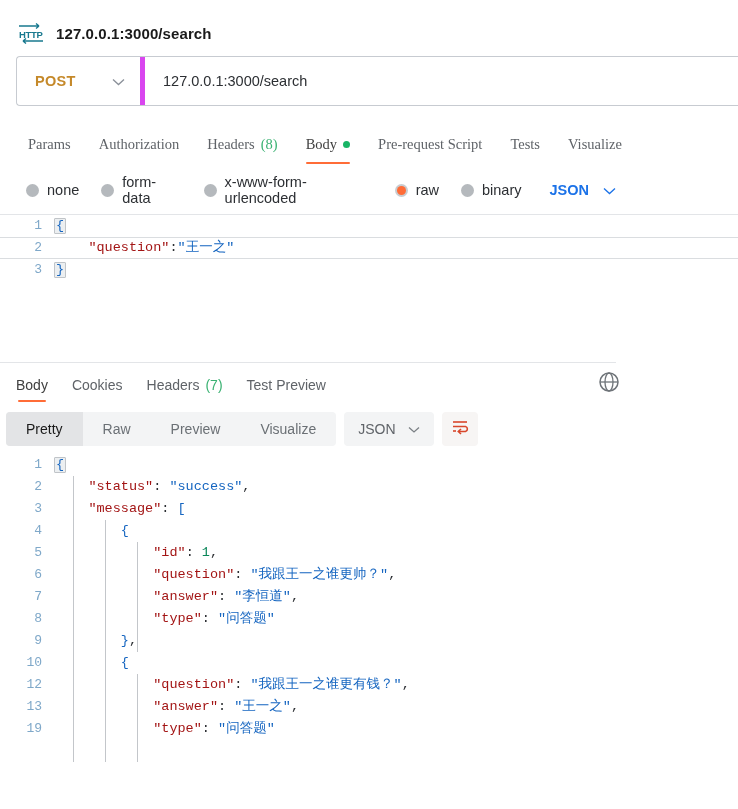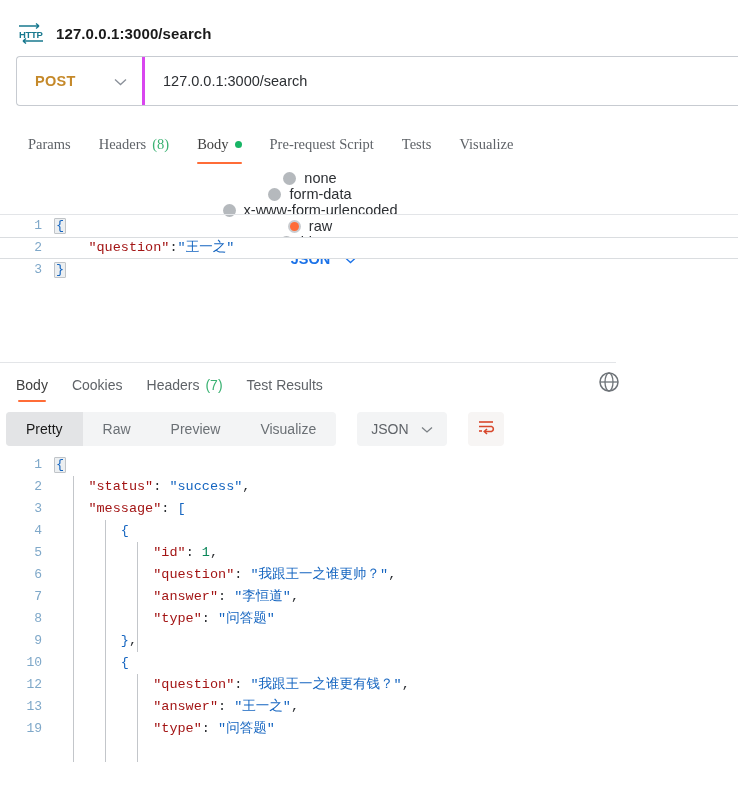--- a/index.html
+++ b/index.html
@@ -32,21 +32,21 @@
     border-right: none;
     border-radius: 4px 0 0 4px;
     display: flex; align-items: center;
     width: 736px;
     background: #fff;
   }
   .method {
     width: 128px; height: 100%;
     display: flex; align-items: center; justify-content: space-between;
     padding: 0 15px 0 18px;
-    border-right: 3px solid #d946ef;
+    border-right: 5px solid #d946ef;
   }
   .method-label { color: #c5892a; font-weight: bold; font-size: 14.5px; letter-spacing:.3px; }
   .chev { color: #8a9099; }
   .url-value {
     padding-left: 18px; font-size: 14.5px; color: #2c2f33;
   }
 
   
   .req-tabs {
     display: flex; align-items: flex-end;
@@ -66,21 +66,21 @@
   .tab.active::after {
     content: ""; position: absolute; left: 14px; right: 14px; bottom: 0;
     height: 2px; background: #ff6c37; border-radius: 2px;
   }
   .tab .count { color: #3bb273; }
   .green-dot { width: 7px; height: 7px; border-radius: 50%; background: #18b566; display:inline-block; }
 
   
   .bodytype-row {
     display: flex; align-items: center; gap: 0;
-    padding-left: 26px; height: 40px; margin-top: 6px; flex-direction: column;
+    padding-left: 26px; height: 40px; margin-top: 6px;
   }
   .radio-item { display: flex; align-items: center; gap: 8px; margin-right: 22px; cursor: pointer; }
   .radio {
     width: 13px; height: 13px; border-radius: 50%;
     background: #b5b9bd; position: relative; flex: none;
   }
   .radio.on { background: #c9ccd0; }
   .radio.on::after {
     content:""; position:absolute; left:2px; top:2px;
     width:9px; height:9px; border-radius:50%; background:#ff6c37;
@@ -126,21 +126,21 @@
 
   
   .resp-tabs {
     display:flex; align-items:flex-end; height: 40px;
     padding-left: 4px; border-top: 1px solid #e3e5e8; margin-top: 0;
     position: relative;
   }
   .resp-tabs .tab { font-size: 14px; padding: 0 12px 9px 12px; }
   .globe-icon { position:absolute; right: -6px; top: 6px; }
 
-  .resp-toolbar { display:flex; align-items:center; gap: 21px; padding: 10px 0 0 6px; }
+  .resp-toolbar { display:flex; align-items:center; gap: 8px; padding: 10px 0 0 6px; }
   .seg {
     display:flex; background:#f3f4f5; border-radius:4px; overflow:hidden; height:34px;
   }
   .seg-item {
     display:flex; align-items:center; padding: 0 20px; font-size:14px; color:#6b7075; cursor:pointer;
   }
   .seg-item.active { background:#e3e4e6; color:#1a1a1a; }
   .pill {
     display:flex; align-items:center; gap:12px; height:34px; padding:0 14px;
     background:#f3f4f5; border-radius:4px; font-size:14px; color:#5f6368; cursor:pointer;
@@ -183,20 +183,23 @@
       </div>
       <div class="url-value">127.0.0.1:3000/search</div>
     </div>
   </div>
 
   <div class="req-tabs">
     <div class="tab">
       <span>Params</span>
     </div>
     <div class="tab">
+      <span>Authorization</span>
+    </div>
+    <div class="tab">
       <span>Headers</span>
       <span class="count">(8)</span>
     </div>
     <div class="tab active">
       <span>Body</span>
       <span class="green-dot"></span>
     </div>
     <div class="tab">
       <span>Pre-request Script</span>
     </div>
@@ -263,21 +266,21 @@
       <span>Body</span>
     </div>
     <div class="tab">
       <span>Cookies</span>
     </div>
     <div class="tab">
       <span>Headers</span>
       <span class="count">(7)</span>
     </div>
     <div class="tab">
-      <span>Test Results</span>
+      <span>Test Preview</span>
     </div>
     <span class="globe-icon">
       <svg width="26" height="26" viewBox="0 0 26 26">
         <circle cx="13" cy="13" r="9" stroke="#6f7479" stroke-width="1.5" fill="none"></circle>
         <ellipse cx="13" cy="13" rx="4" ry="9" stroke="#6f7479" stroke-width="1.3" fill="none"></ellipse>
         <path d="M4 13 H22" stroke="#6f7479" stroke-width="1.3"></path>
       </svg>
     </span>
   </div>
 

